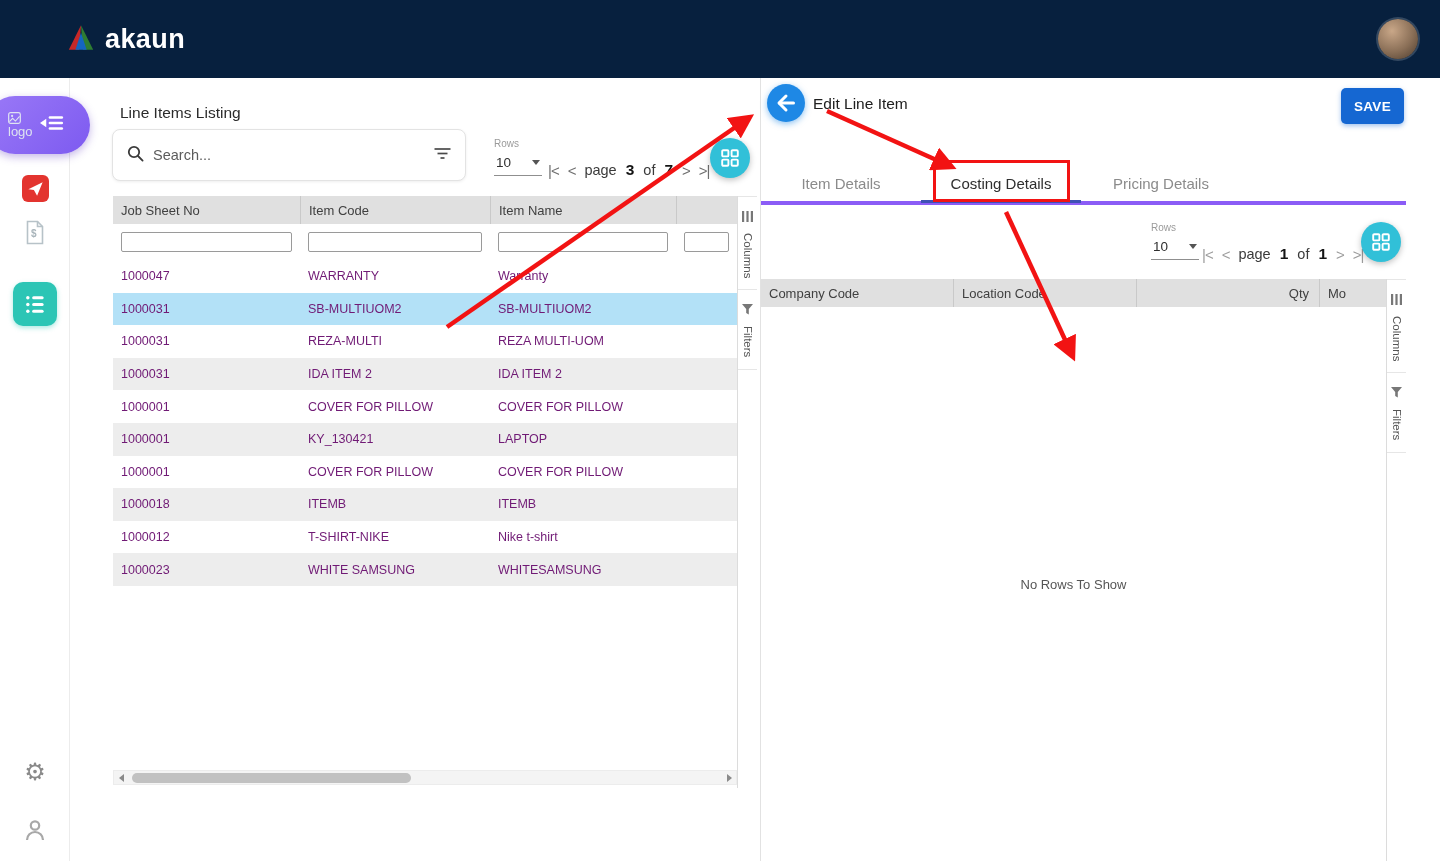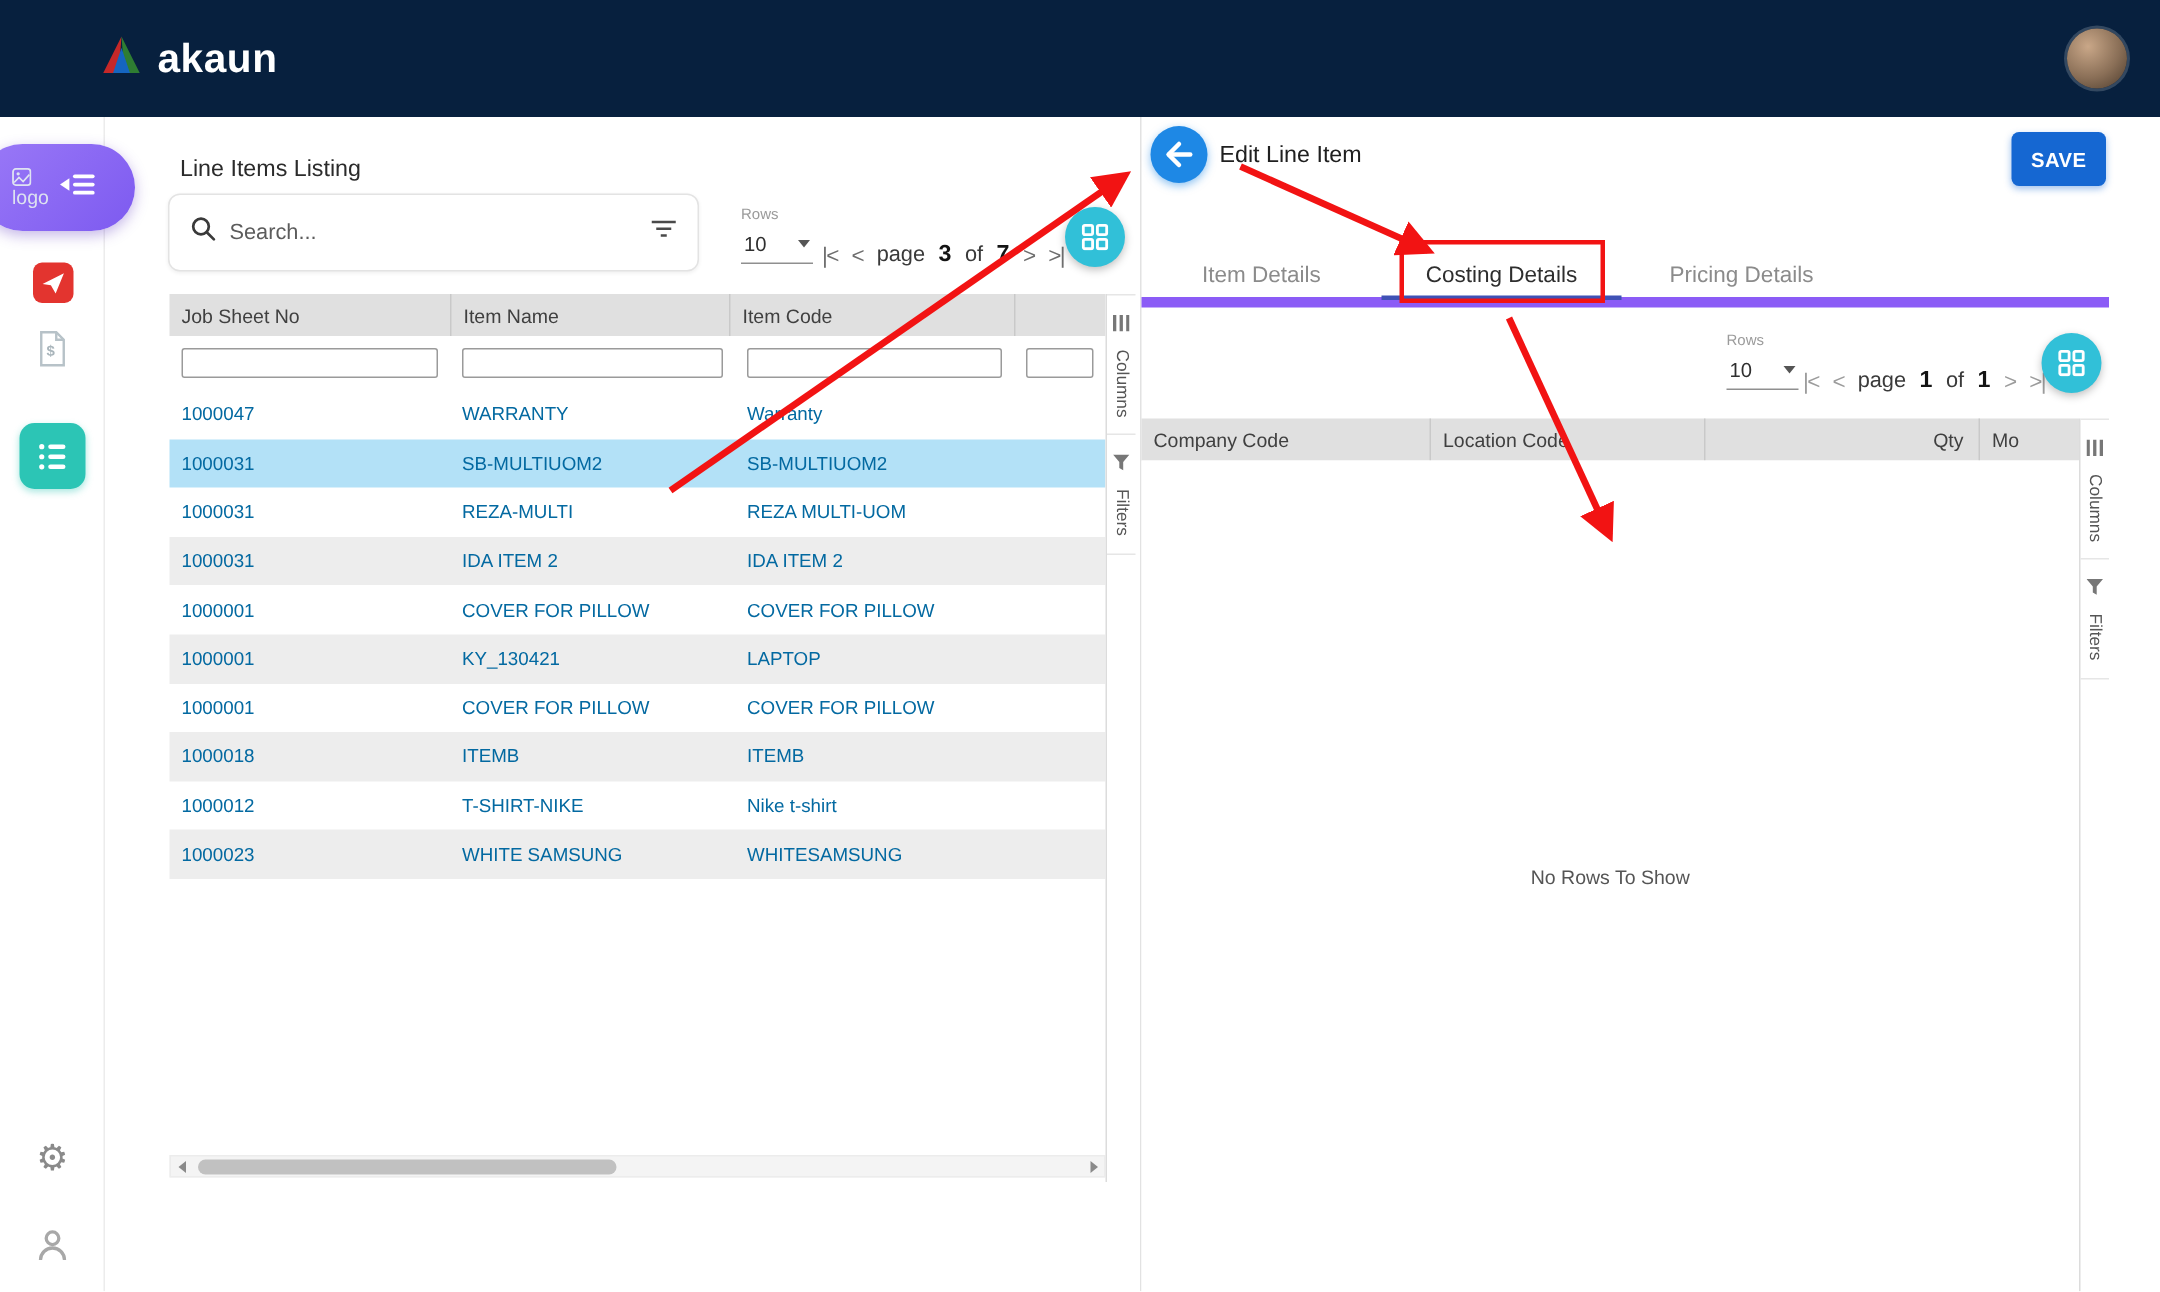--- a/index.html
+++ b/index.html
@@ -63,21 +63,21 @@
   .lp-gridbtn { left:640px; top:60px; }
 
   .lgrid { position:absolute; left:43px; top:118px; width:624px; }
   .ghead { display:flex; height:28px; background:var(--header_bg,#e0e0e0); align-items:stretch; }
   .gh { display:flex; align-items:center; padding-left:8px; font-size:13px; color:#404040; overflow:hidden; white-space:nowrap; }
   .gh + .gh { border-left:1px solid #c9c9c9; }
   .gfilter { display:flex; height:36px; background:#fff; align-items:center; }
   .gf { padding:0 8px; overflow:hidden; }
   .gf input { width:100%; height:20px; border:1px solid #9a9a9a; border-radius:2px; outline:none; font-size:12px; padding:0 4px; }
   .c1 { width:187px; } .c2 { width:190px; } .c3 { width:186px; } .c4 { width:61px; }
-  .grow { display:flex; height:32.6px; align-items:center; font-size:12.5px; color:#0369a1; cursor:pointer;justify-content:center; }
+  .grow { display:flex; height:32.6px; align-items:center; font-size:12.5px; color:#701a75; cursor:pointer;justify-content:center; }
   .gbody .grow:nth-of-type(even) { background:var(--stripe,#ededed); }
   .gbody .grow.selected { background:var(--selected_row,#b3e1f7); }
   .gc { padding-left:8px; overflow:hidden; white-space:nowrap; }
 
   .hscroll { position:absolute; left:43px; top:692px; width:624px; height:15px; background:#f4f4f4;
              border:1px solid #ececec; display:flex; align-items:center; }
   .hs-arrow { width:14px; height:100%; display:flex; align-items:center; justify-content:center; cursor:pointer; }
   .tri-l { width:0; height:0; border-top:4px solid transparent; border-bottom:4px solid transparent; border-right:5px solid #8a8a8a; }
   .tri-r { width:0; height:0; border-top:4px solid transparent; border-bottom:4px solid transparent; border-left:5px solid #8a8a8a; }
   .hs-thumb { position:absolute; left:18px; top:2px; width:279px; height:10px; border-radius:5px; background:#c1c1c1; cursor:grab; }
@@ -91,21 +91,21 @@
 
   
   .right-panel { position:absolute; left:760px; top:78px; width:680px; height:783px; background:#fff; border-left:1px solid #e2e2e2; }
   .back-btn { position:absolute; left:6px; top:6px; width:38px; height:38px; border-radius:50%; border:none; cursor:pointer;
               background:var(--blue,#1e88e5); display:flex; align-items:center; justify-content:center;
               box-shadow:0 2px 6px rgba(30,136,229,.5); }
   .rp-title { position:absolute; left:52px; top:17px; font-size:15.5px; color:#202020; }
   .save-btn { position:absolute; left:580px; top:10px; width:63px; height:36px; border:none; border-radius:5px; cursor:pointer;
               background:var(--save_blue,#1567d2); color:#fff; font-size:13.5px; font-weight:bold; letter-spacing:.3px;
               font-family:"Liberation Sans",sans-serif; box-shadow:0 2px 5px rgba(21,103,210,.4); }
-  .tabs { position:absolute; left:0; top:85px; width:645px; height:42px; display:flex; border-bottom:7px solid #8b5cf6; }
+  .tabs { position:absolute; left:0; top:85px; width:645px; height:42px; display:flex; border-bottom:4px solid #8b5cf6; }
   .tab { width:160px; text-align:center; line-height:42px; font-size:15px; color:#8b8b8b; cursor:pointer; position:relative; }
   .tab.active { color:#2e2e2e; }
   .tab.active::after { content:""; position:absolute; left:0; right:0; bottom:-2px; height:3px; background:var(--underline,#3f51b5); }
   .rp-rows { left:390px; top:144px; }
   .rp-pager { left:441px; top:167px; }
   .rp-pager .pgi { color:#9c9c9c; }
   .rp-gridbtn { left:600px; top:144px; }
   .rgrid-head { position:absolute; left:0; top:201px; width:625px; display:flex; height:28px; background:var(--header_bg,#e0e0e0); }
   .r1 { width:192px; } .r2 { width:183px; } .r3 { width:183px; justify-content:flex-end; padding-right:10px; } .r4 { width:67px; }
   .rgrid-body { position:absolute; left:0; top:229px; width:625px; height:554px; background:#fff;
@@ -242,22 +242,22 @@
         <rect x="1.2" y="1.2" width="6.2" height="6.2" rx="1" fill="none" stroke="#fff" stroke-width="1.9"></rect>
         <rect x="10.6" y="1.2" width="6.2" height="6.2" rx="1" fill="none" stroke="#fff" stroke-width="1.9"></rect>
         <rect x="1.2" y="10.6" width="6.2" height="6.2" rx="1" fill="none" stroke="#fff" stroke-width="1.9"></rect>
         <rect x="10.6" y="10.6" width="6.2" height="6.2" rx="1" fill="none" stroke="#fff" stroke-width="1.9"></rect>
       </svg>
     </button>
 
     <div class="lgrid">
       <div class="ghead">
         <div class="gh c1">Job Sheet No</div>
+        <div class="gh c2">Item Code</div>
         <div class="gh c3">Item Name</div>
-        <div class="gh c2">Item Code</div>
         <div class="gh c4"></div>
       </div>
       <div class="gfilter">
         <div class="gf c1"><input type="text" style=""></div>
         <div class="gf c2"><input type="text" style=""></div>
         <div class="gf c3"><input type="text" style=""></div>
         <div class="gf c4"><input type="text" style=""></div>
       </div>
       <div class="gbody">
 

